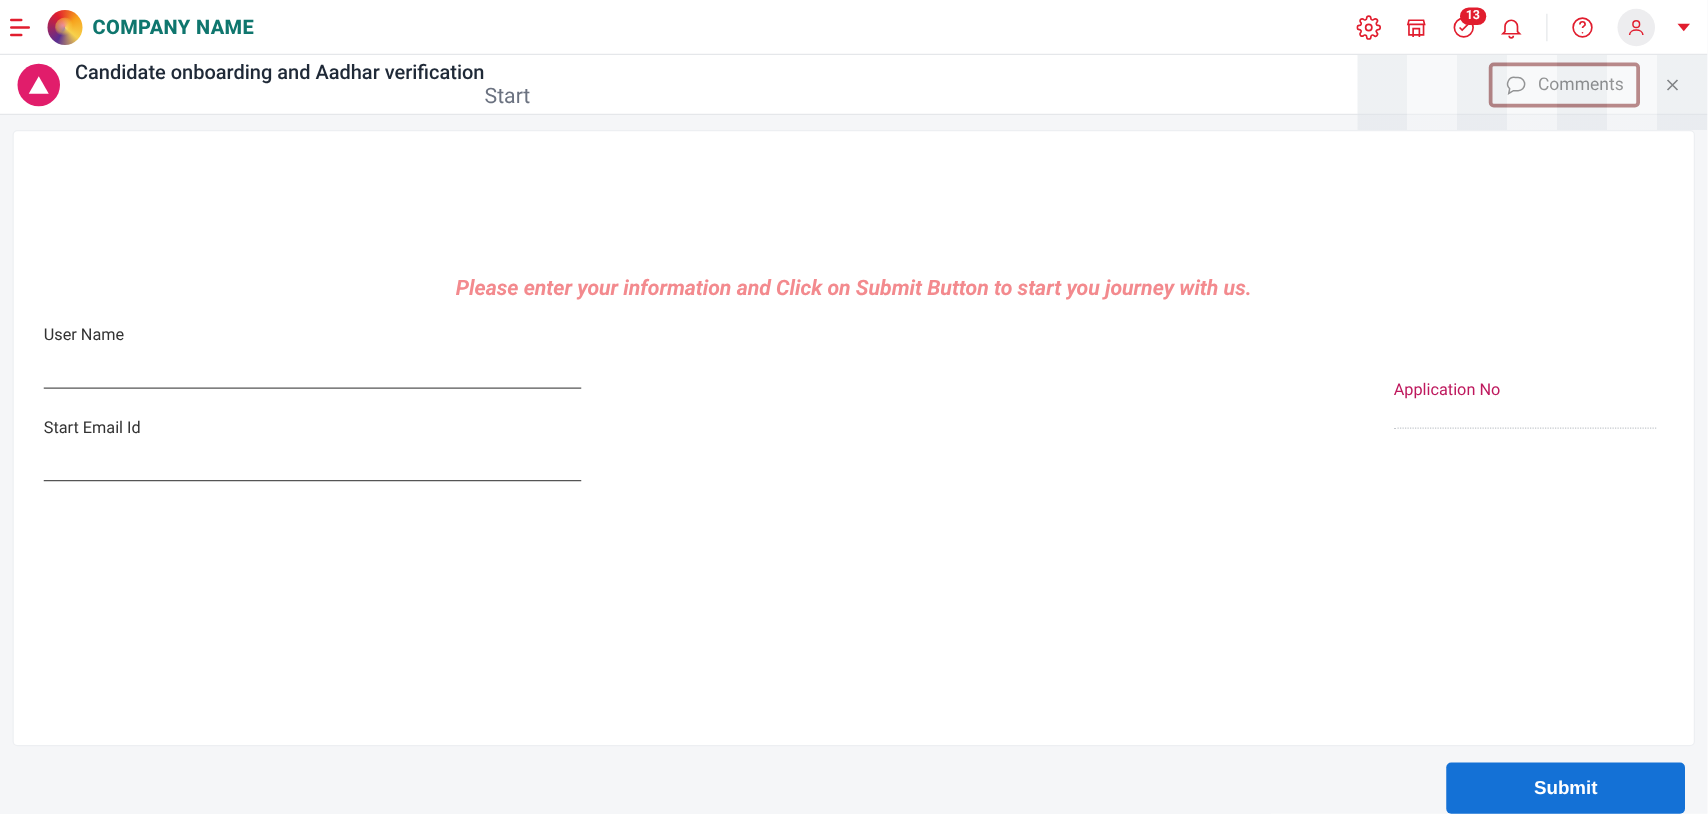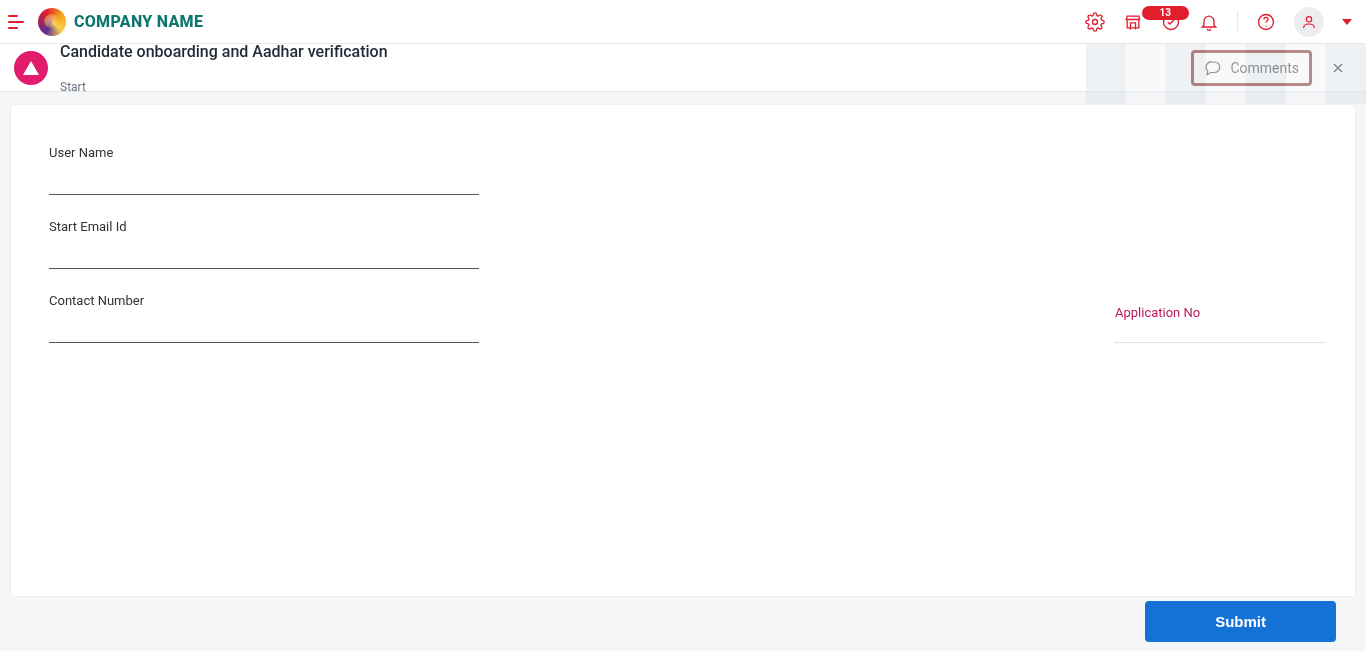--- a/index.html
+++ b/index.html
@@ -61,21 +61,21 @@
   }
   .icon svg { width: 100%; height: 100%; stroke: currentColor; fill: none; stroke-width: 1.6; }
   .icon-help { color:#e11d2e; }
   .vsep { width:1px; height:22px; background:#e5e7ea; }
 
   .check-wrap { position: relative; }
   .badge {
     position: absolute; top: -6px; right: -8px;
     background: #e11d2e; color:#fff;
     font-size: 10px; font-weight:700;
-    border-radius: 9px; padding: 1px 18px; line-height: 12px;
+    border-radius: 9px; padding: 1px 5px; line-height: 12px;
   }
 
   .avatar {
     width: 30px; height: 30px; border-radius: 50%;
     background: #ededef;
     display:flex; align-items:center; justify-content:center;
     color:#e11d2e;
   }
   .avatar svg { width:16px; height:16px; stroke:#e11d2e; fill:none; stroke-width:1.8; }
   .caret-down {
@@ -99,23 +99,23 @@
     background:#e11d6b;
     display:flex; align-items:center; justify-content:center;
     margin-right: 12px;
   }
   .process-badge .tri {
     width:0;height:0;
     border-left:8px solid transparent;
     border-right:8px solid transparent;
     border-bottom:14px solid #fff;
   }
-  .process-titles { display:flex; flex-direction:column; }
+  .process-titles { display:flex; flex-direction:row; }
   .process-title { font-size: 16px; color:#1f2937; font-weight:500; }
-  .process-sub { font-size: 12px; color:#6b7280;margin-top:19px; }
+  .process-sub { font-size: 17px; color:#6b7280;margin-top:19px; }
 
   .subheader-spacer { flex:1; }
   .comments-btn {
     display:flex; align-items:center; gap:8px;
     border:3px solid #7f1d1d; border-radius:4px;
     padding: 6px 10px; font-size:14px; color:#333;
     background:#fff; cursor:pointer;
     margin-right: 12px;
   }
   .comments-btn .icon { color:#333; width:18px; height:18px; }
@@ -165,40 +165,40 @@
   }
   .instructions {
     text-align:center;
     font-size:17px; font-weight:700; font-style:italic;
     color:#f38a8e;
     margin-top: 96px;
   }
 
   .form-area {
     margin-top: 20px;
-    margin-left: 14px;
+    margin-left: 0;
     width: 430px;
   }
   .field { margin-bottom: 24px; }
   .field-label { font-size:13px; color:#333; display:block; margin-bottom: 16px; }
   .field-input {
     width:100%;
     border:none; border-bottom:1px solid #555;
     height:16px;
     font-size:14px;
     background:transparent;
     outline:none;
   }
 
   
   .footer {
     position:absolute;
-    left:0; right:16px; bottom:0;
+    left:0; right:4px; bottom:0;
     height:50px;
-    display:flex; justify-content:flex-end; align-items:flex-start;
+    display:flex; justify-content:flex-end; align-items:flex-end;
     padding-right: 14px;
   }
   .submit-btn {
     background:#1471d6;
     color:#fff;
     font-size:15px; font-weight:600;
     border:none; border-radius:4px;
     padding: 12px 70px;
     cursor:pointer;
   }
@@ -288,33 +288,30 @@
 
 <div class="backdrop-strip"></div>
 
 <div class="main-panel">
 
   <div class="appno-block">
     <span class="appno-label">Application No</span>
     <div class="appno-line"></div>
   </div>
 
+  <div class="instructions">Please enter your information and Click on Submit Button to start you journey with us.</div>
 
   <div class="form-area">
     <div class="field">
       <label class="field-label">User Name</label>
       <input class="field-input" type="text" value="" style="">
     </div>
     <div class="field">
       <label class="field-label">Start Email Id</label>
       <input class="field-input" type="text" value="" style="">
     </div>
-    <div class="field">
-      <label class="field-label">Contact Number</label>
-      <input class="field-input" type="text" value="" style="">
-    </div>
   </div>
 
 </div>
 
 <div class="footer">
   <button class="submit-btn">Submit</button>
 </div>
 
 </body></html>

